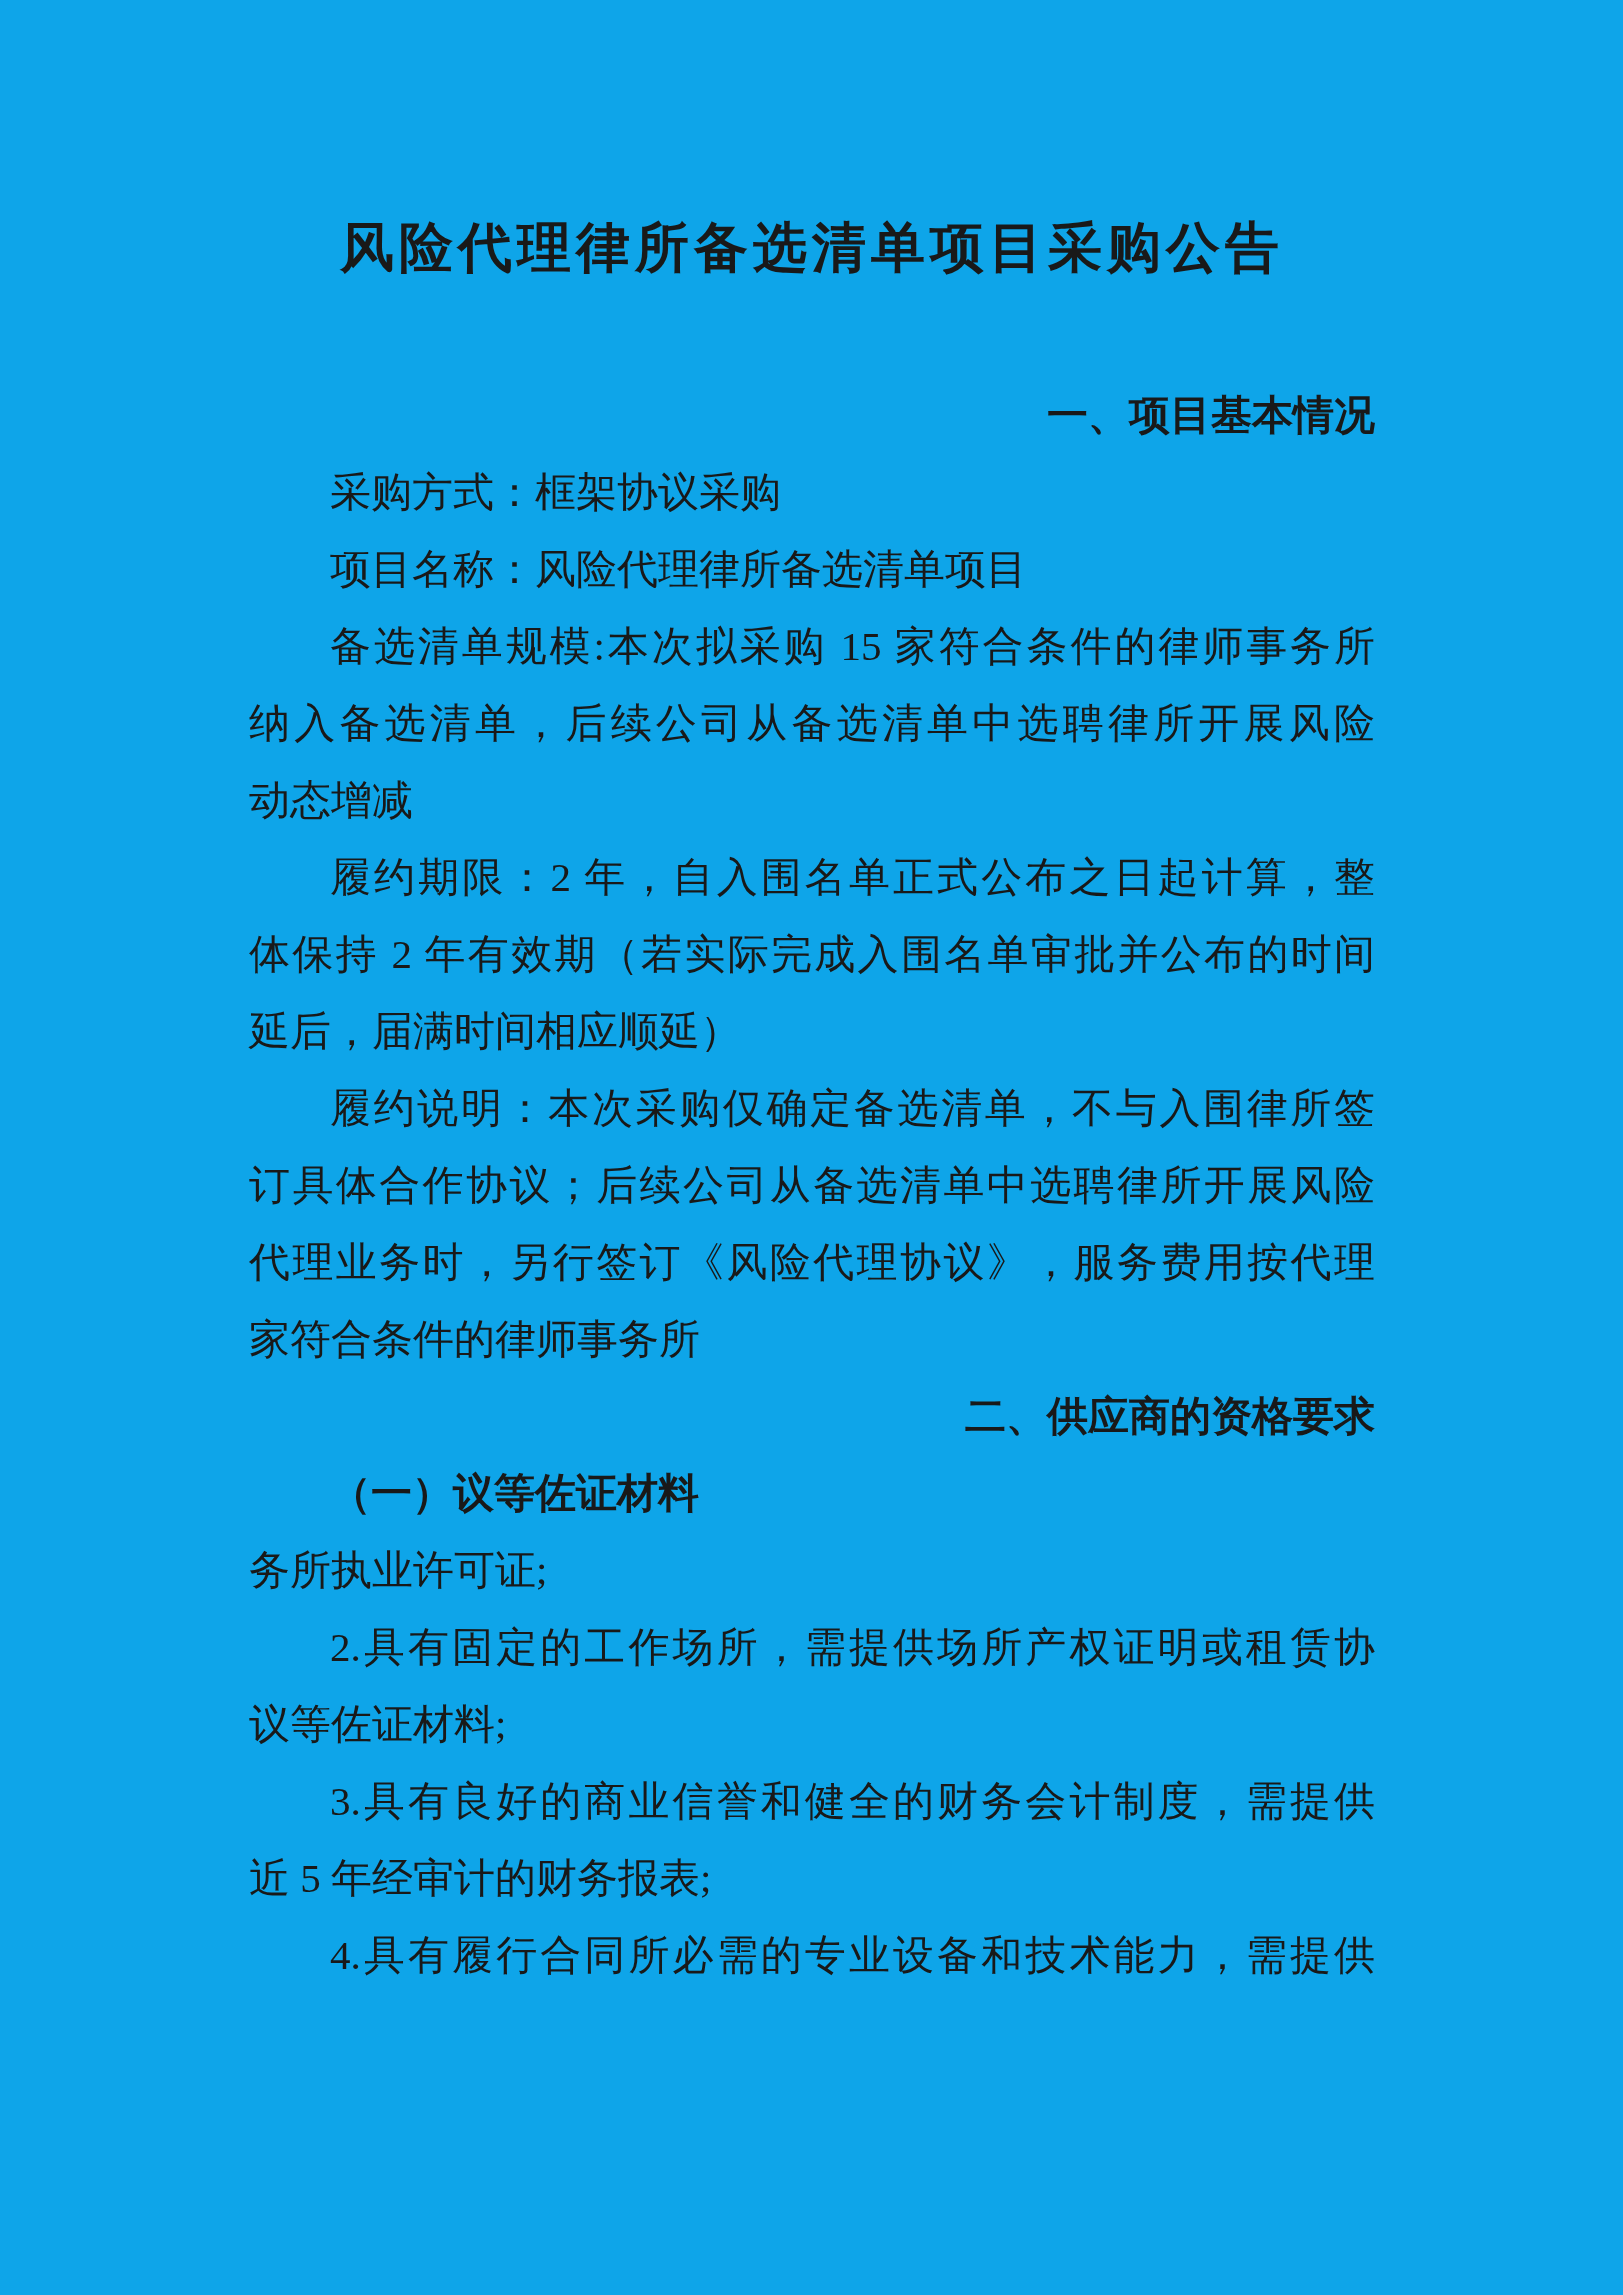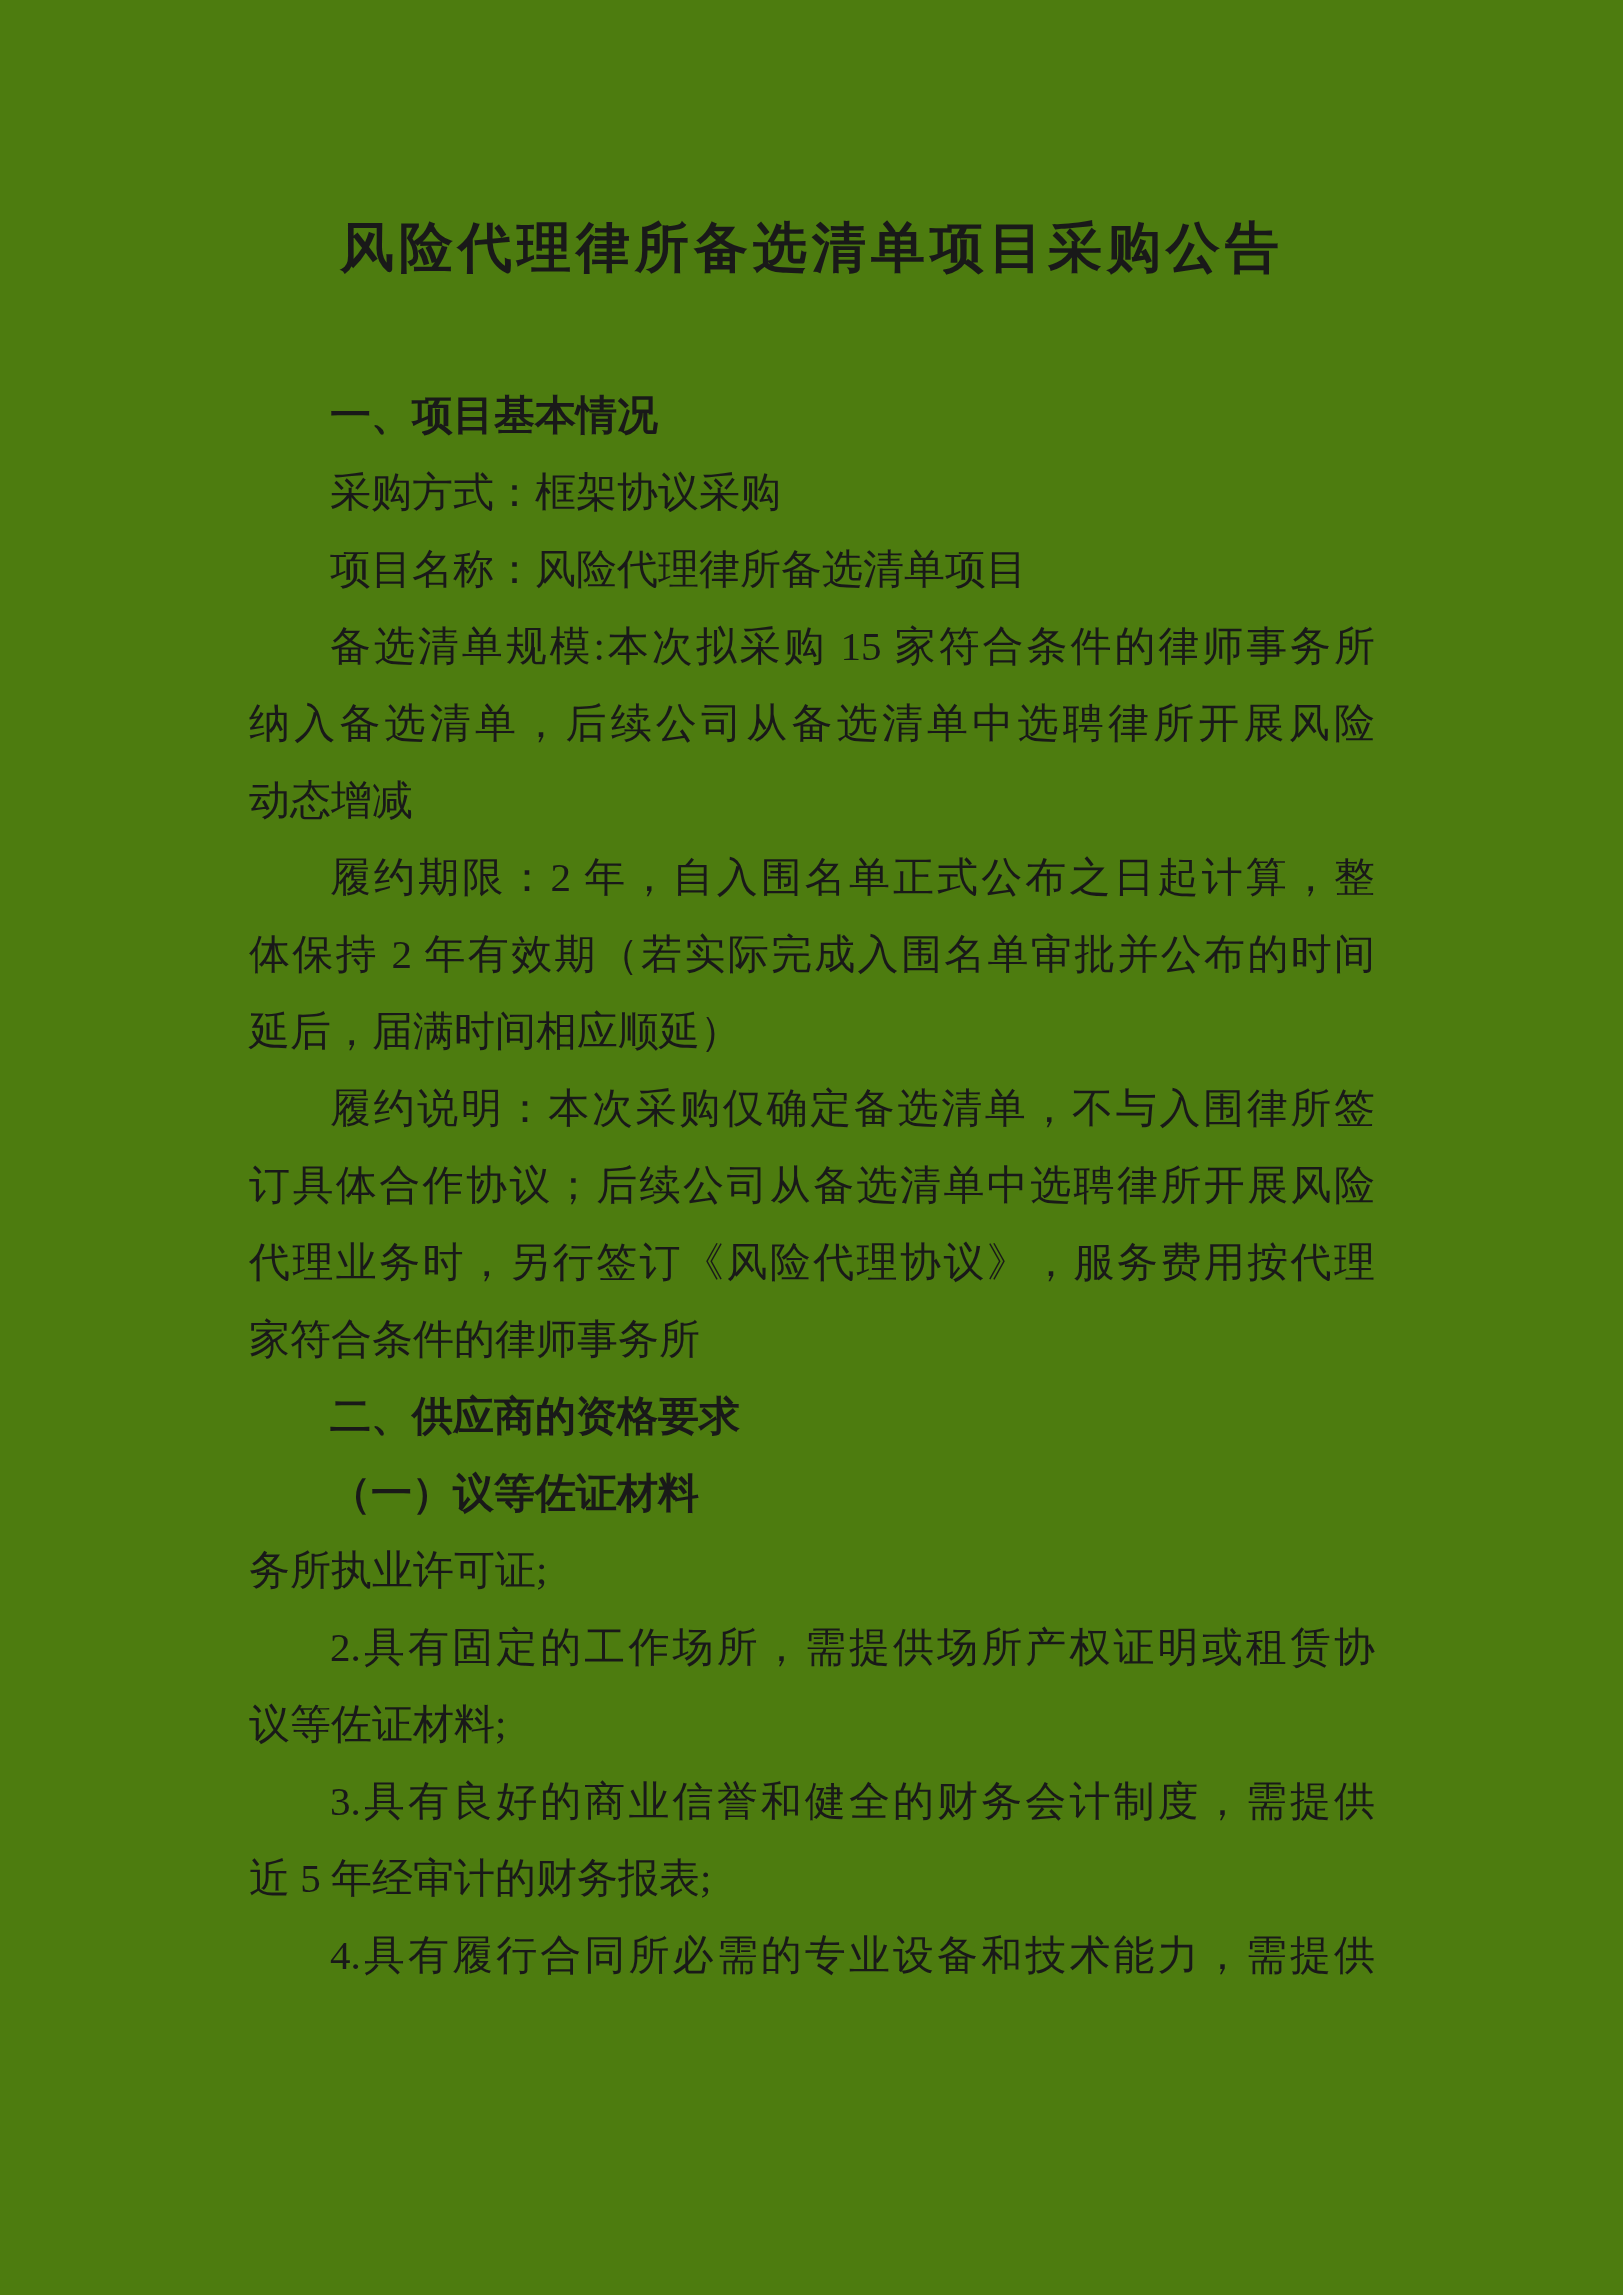--- a/index.html
+++ b/index.html
@@ -4,21 +4,21 @@
 <style>
   html, body {
     margin: 0;
     padding: 0;
     background: #ffffff;
   }
   .page {
     position: relative;
     width: 1623px;
     height: 2295px;
-    background: #4d7c0f;
+    background: #0ea5e9;
     overflow: hidden;
     font-family: "Liberation Serif", "DejaVu Serif", serif;
   }
   .doc-title {
     position: absolute;
     top: 210px;
     left: 249px;
     width: 1126px;
     margin: 0;
     text-align: center;
@@ -47,20 +47,21 @@
   .indent { padding-left: 81px; }
   
   .j {
     text-align: justify;
     text-align-last: justify;
   }
   
   .h {
     font-family: "Liberation Sans", "DejaVu Sans", sans-serif;
     font-weight: 700;
+    text-align: right;
   }
   
   .sub { font-weight: 600; }
 </style>
 </head>
 <body>
 
 <div class="page">
 
   <h1 class="doc-title">风险代理律所备选清单项目采购公告</h1>

